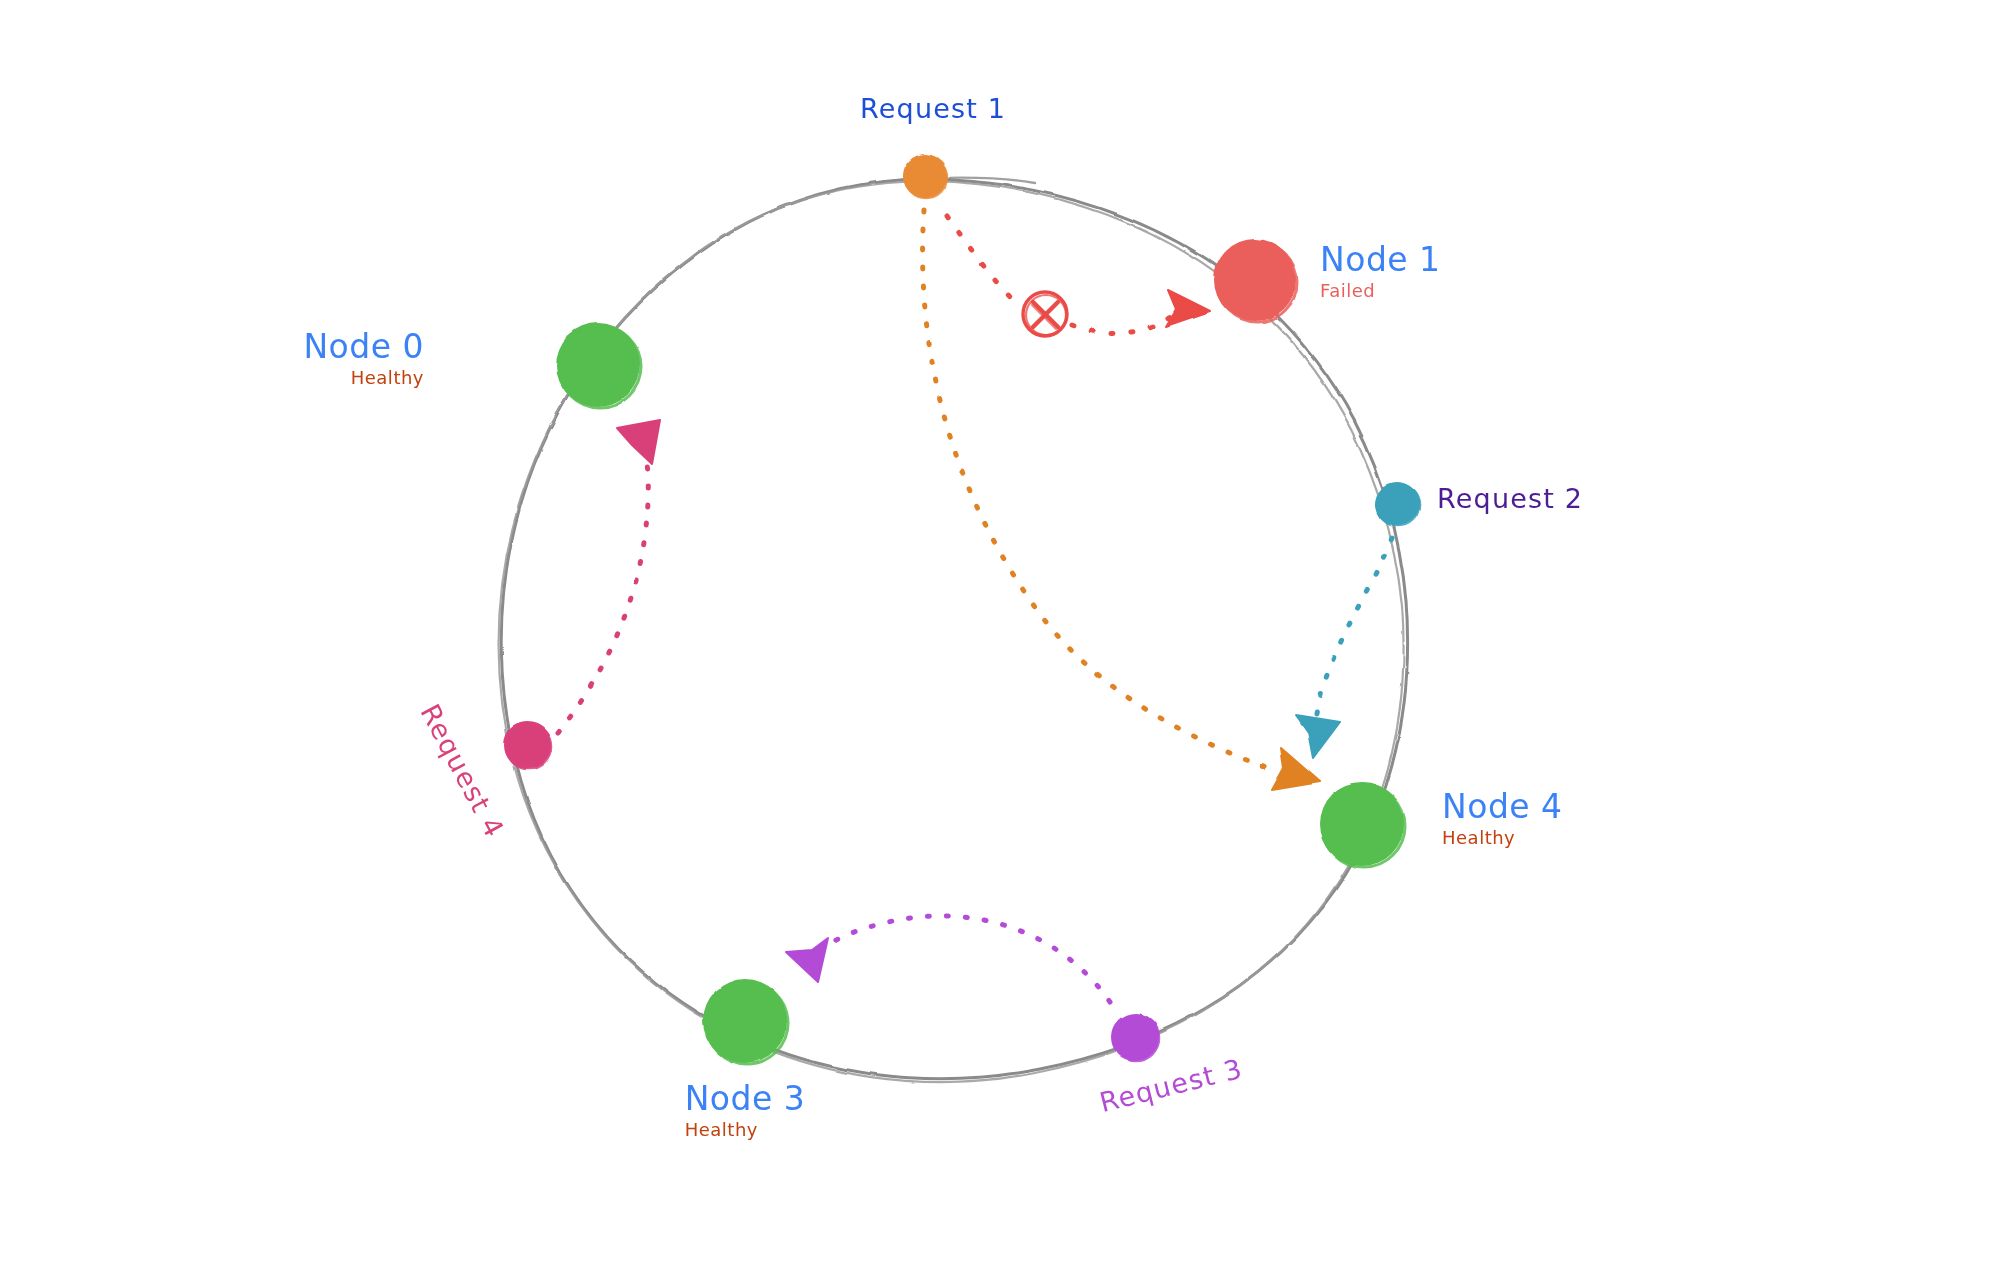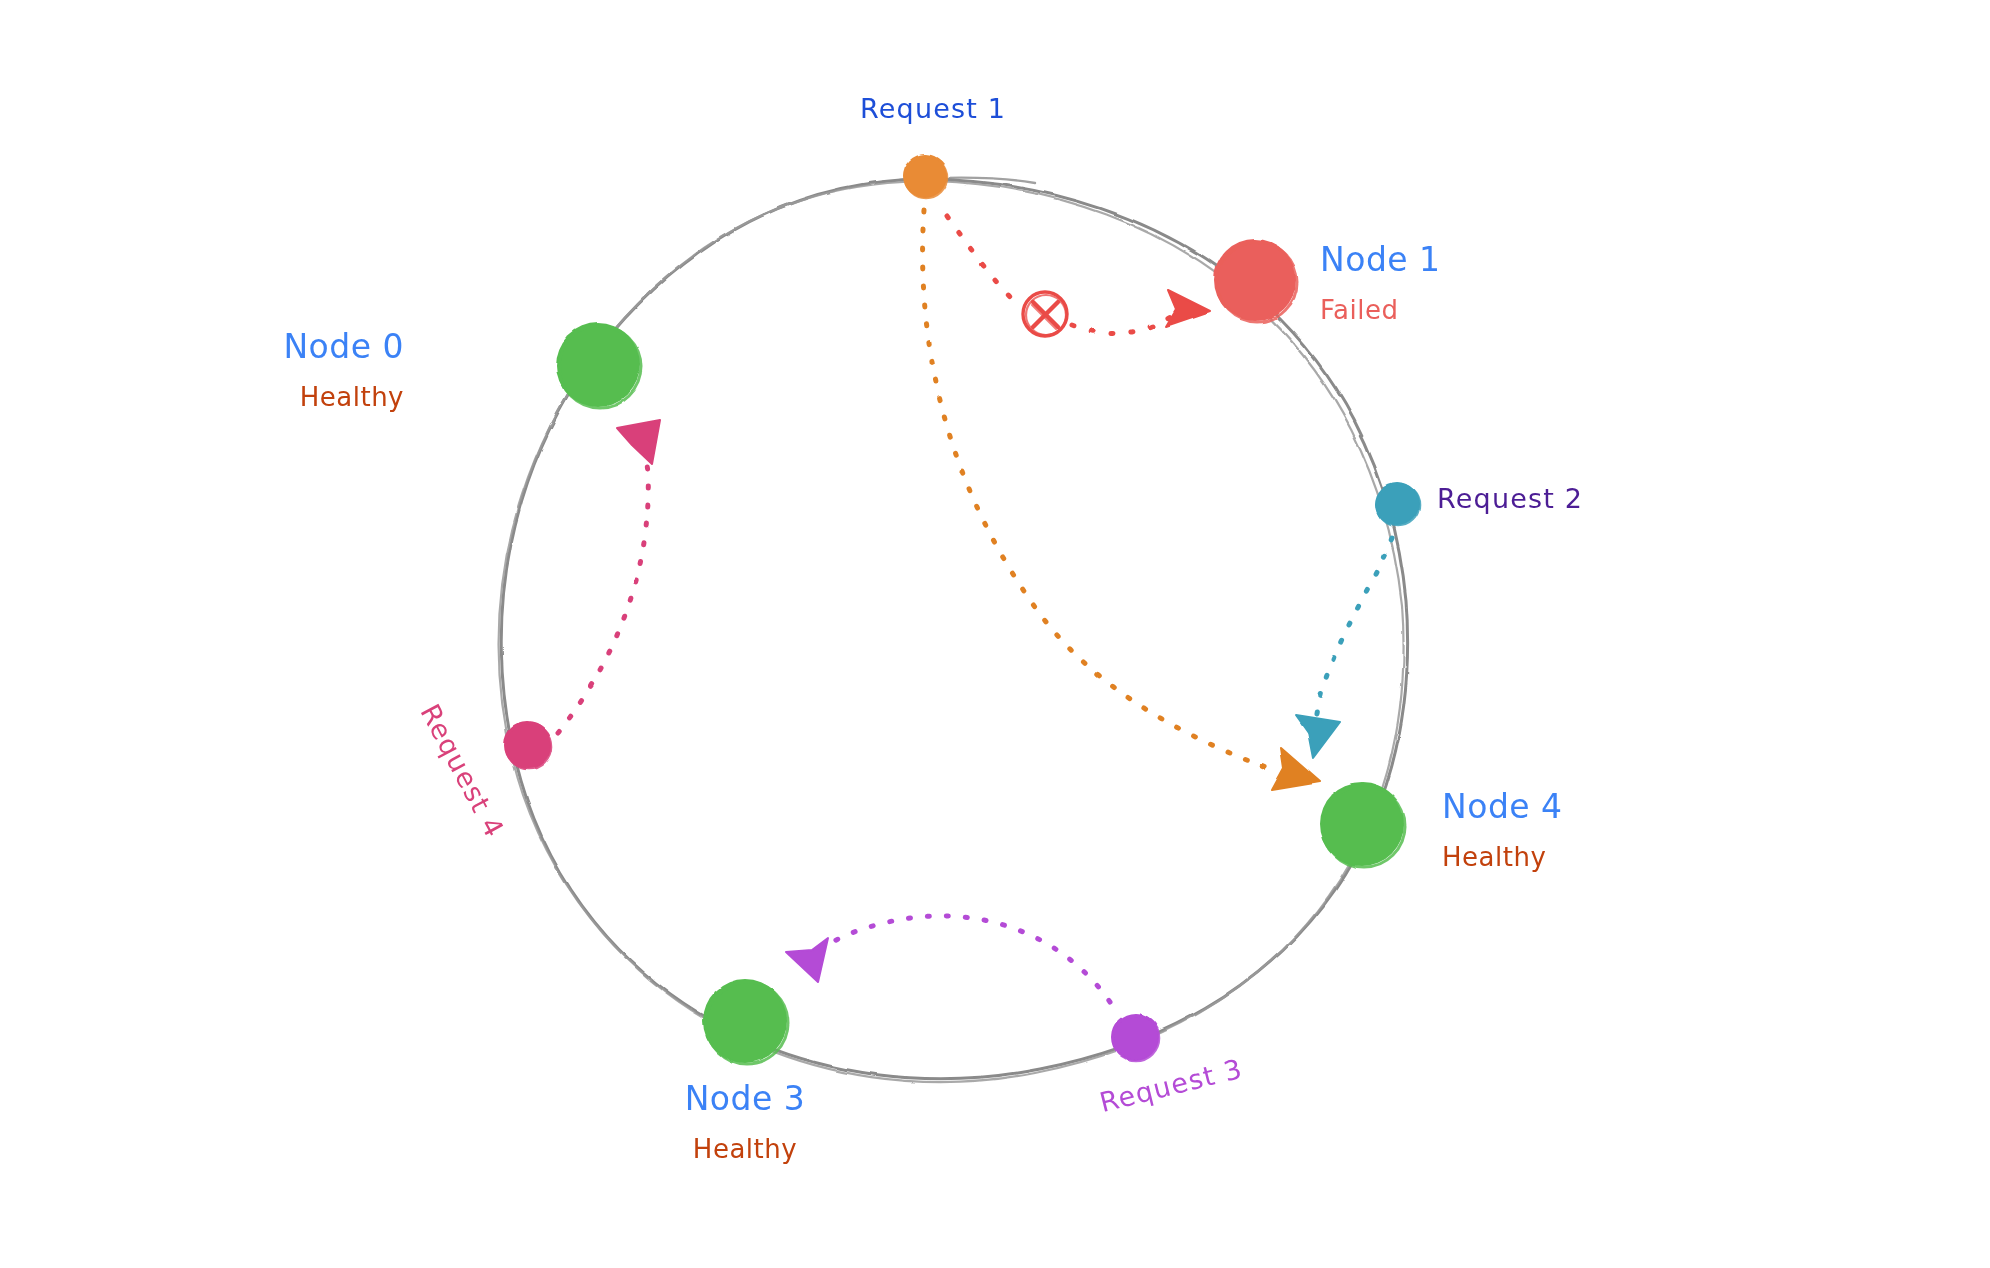--- a/index.html
+++ b/index.html
@@ -36,23 +36,23 @@
   .node-label {
     text-align: left;
   }
   .node-name {
     font-size: 33px;
     color: #3b82f6;
     letter-spacing: 0.5px;
     font-weight: 400;
   }
   .node-status {
-    font-size: 26px;
+    font-size: 18px;
     letter-spacing: 0.5px;
-    margin-top: 19px;
+    margin-top: 4px;
   }
   .status-healthy { color: #c2410c; }
   .status-failed  { color: #ea5f5b; }
   .req-label {
     font-size: 27px;
     letter-spacing: 1.2px;
     font-weight: 400;
   }
 </style>
 </head>
@@ -150,36 +150,36 @@
     <g filter="url(#rough)">
       <circle cx="1135" cy="1037" r="24" fill="#b44bd6"></circle>
       <circle cx="1136" cy="1038" r="23" fill="none" stroke="#b44bd6" stroke-width="2.6" opacity="0.85"></circle>
     </g>
     <g filter="url(#rough)">
       <circle cx="528" cy="745" r="24" fill="#d9417a"></circle>
       <circle cx="529" cy="746" r="23" fill="none" stroke="#d9417a" stroke-width="2.6" opacity="0.85"></circle>
     </g>
   </svg>
 
-  <div class="lbl node-label" style="left:404px; top:330px; text-align:right; transform:translateX(-100%);">
+  <div class="lbl node-label" style="left:424px; top:330px; text-align:right; transform:translateX(-100%);">
     <div class="node-name">Node 0</div>
     <div class="node-status status-healthy">Healthy</div>
   </div>
 
   <div class="lbl node-label" style="left:1320px; top:243px;">
     <div class="node-name">Node 1</div>
     <div class="node-status status-failed">Failed</div>
   </div>
 
   <div class="lbl node-label" style="left:1442px; top:790px;">
     <div class="node-name">Node 4</div>
     <div class="node-status status-healthy">Healthy</div>
   </div>
 
-  <div class="lbl node-label" style="left:745px; top:1082px; text-align:center; transform:translateX(-50%);">
+  <div class="lbl node-label" style="left:745px; top:1082px; text-align:left; transform:translateX(-50%);">
     <div class="node-name">Node 3</div>
     <div class="node-status status-healthy">Healthy</div>
   </div>
 
   <div class="lbl req-label" style="left:860px; top:95px; color:#1d4ed8;">Request 1</div>
 
   <div class="lbl req-label" style="left:1437px; top:485px; color:#4c1d95;">Request 2</div>
 
   <div class="lbl req-label" style="left:1097px; top:1090px; color:#b44bd6; transform:rotate(-14deg); transform-origin:left top;">Request 3</div>
 

